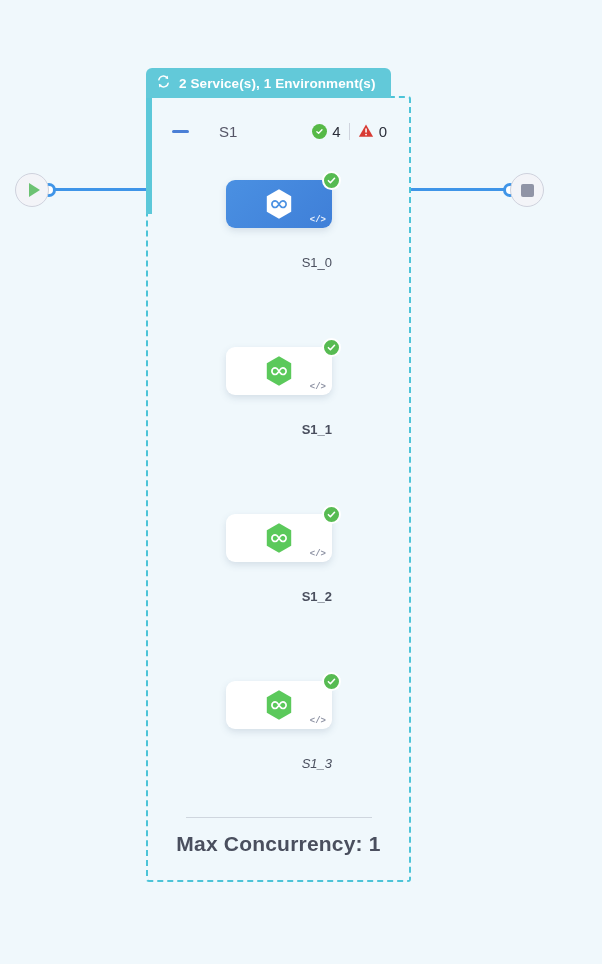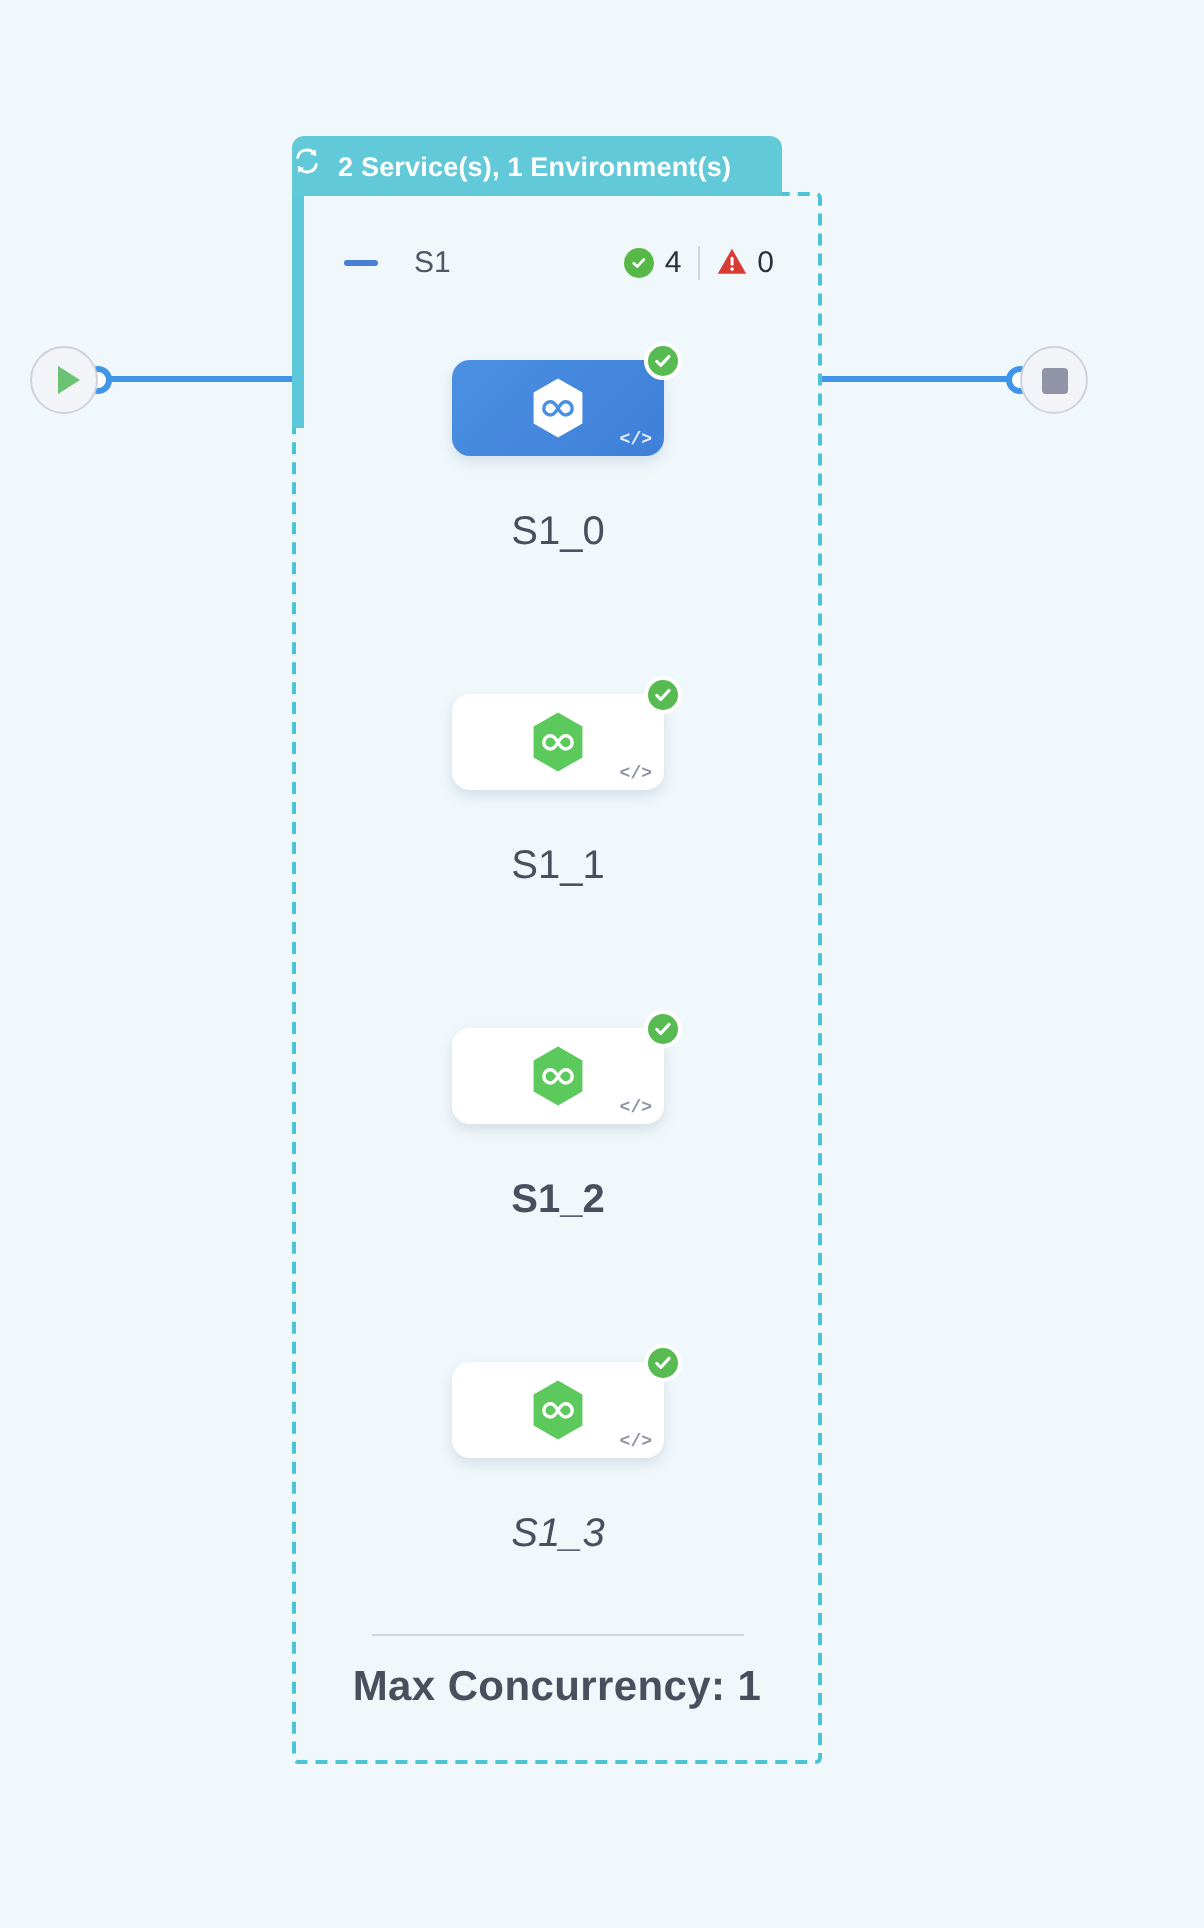--- a/index.html
+++ b/index.html
@@ -100,40 +100,42 @@
   .group-header {
     position: absolute;
     left: 146px;
     top: 68px;
     width: 245px;
     height: 30px;
     background: #62c9d9;
     border-radius: 6px 6px 0 0;
     display: flex;
     align-items: center;
+    padding-left: 10px;
     gap: 8px;
   }
   .group-header .hdr-label {
     color: #ffffff;
     font-size: 13.5px;
     font-weight: bold;
     letter-spacing: 0.1px;
     white-space: nowrap;
   }
   .refresh-icon { display: block; }
 
   
   .service-row {
     position: absolute;
     left: 172px;
     top: 118px;
     width: 215px;
     height: 26px;
     display: flex;
     align-items: center;
+    gap: 12px;
   }
   .collapse-toggle {
     width: 17px;
     height: 3px;
     background: #4a7fd6;
     border-radius: 2px;
     cursor: pointer;
   }
   .service-name {
     margin-left: 18px;
@@ -181,22 +183,22 @@
   }
   .node.selected {
     background: linear-gradient(135deg, #4a90e2 0%, #3f7fd8 100%);
   }
   .node.plain { background: #ffffff; }
 
   .node-label {
     position: absolute;
     left: 226px;
     width: 106px;
-    text-align: center;
-    font-size: 20px;
+    text-align: right;
+    font-size: 13px;
     color: #4a4f5e;
     white-space: nowrap;
   }
 
   .check-badge {
     position: absolute;
     top: -9px;
     right: -9px;
     width: 19px;
     height: 19px;
@@ -323,21 +325,21 @@
             <path d="M11.2 12.9 a3.3 3.3 0 1 0 0 6.6 c2.1 0 2.7 -1.7 3.8 -3.3 c1.1 -1.6 1.7 -3.3 3.8 -3.3 a3.3 3.3 0 1 1 0 6.6 c-2.1 0 -2.7 -1.7 -3.8 -3.3 c-1.1 -1.6 -1.7 -3.3 -3.8 -3.3 z" fill="none" stroke="#ffffff" stroke-width="1.7" stroke-linecap="round"></path>
           </svg>
         </span>
         <span class="check-badge">
           <svg width="11" height="11" viewBox="0 0 12 12">
             <path d="M2.6 6.2 L4.8 8.4 L9.3 3.5" fill="none" stroke="#ffffff" stroke-width="1.7" stroke-linecap="round" stroke-linejoin="round"></path>
           </svg>
         </span>
         <span class="code-glyph">&lt;/&gt;</span>
       </div>
-      <div class="node-label" style="top: 422px;">S1_1</div>
+      <div class="node-label" style="top: 422px; font-weight: bold;">S1_1</div>
       <div class="node plain" style="top: 514px;">
         <span>
           <svg width="30" height="32" viewBox="0 0 30 32" style="display:block">
             <path d="M15 1.2 L27.2 8.3 L27.2 23.7 L15 30.8 L2.8 23.7 L2.8 8.3 Z" fill="#5bc95b"></path>
             <path d="M11.2 12.9 a3.3 3.3 0 1 0 0 6.6 c2.1 0 2.7 -1.7 3.8 -3.3 c1.1 -1.6 1.7 -3.3 3.8 -3.3 a3.3 3.3 0 1 1 0 6.6 c-2.1 0 -2.7 -1.7 -3.8 -3.3 c-1.1 -1.6 -1.7 -3.3 -3.8 -3.3 z" fill="none" stroke="#ffffff" stroke-width="1.7" stroke-linecap="round"></path>
           </svg>
         </span>
         <span class="check-badge">
           <svg width="11" height="11" viewBox="0 0 12 12">
             <path d="M2.6 6.2 L4.8 8.4 L9.3 3.5" fill="none" stroke="#ffffff" stroke-width="1.7" stroke-linecap="round" stroke-linejoin="round"></path>

